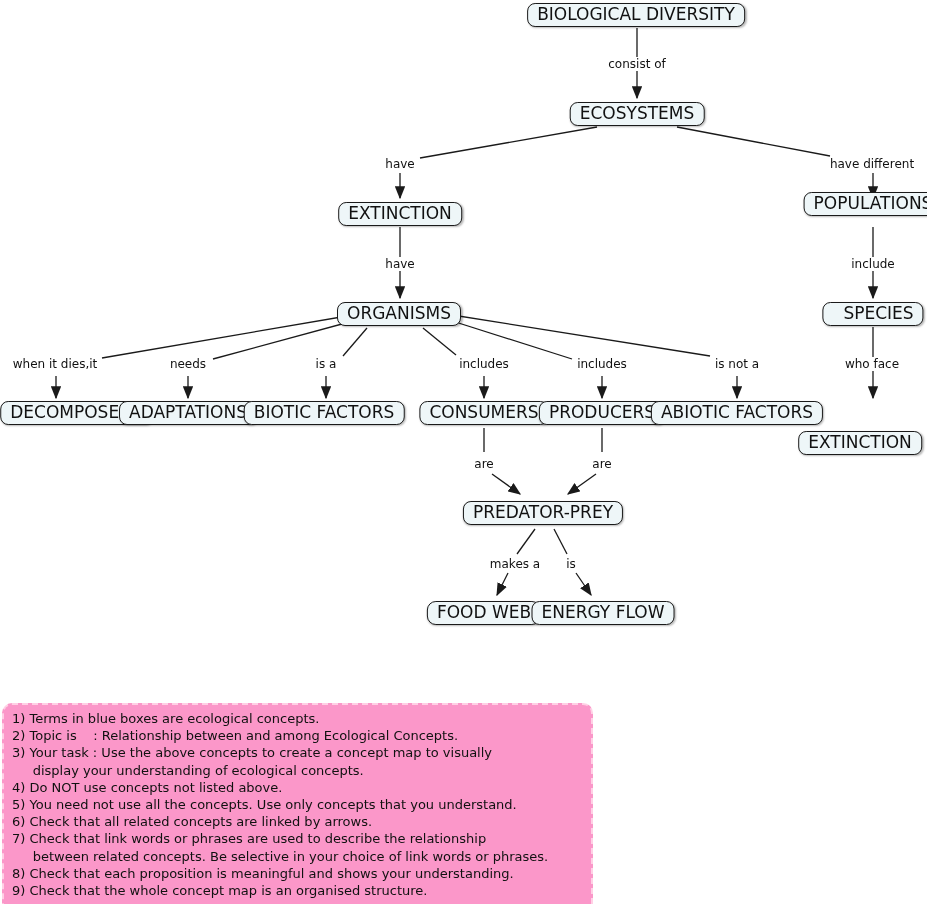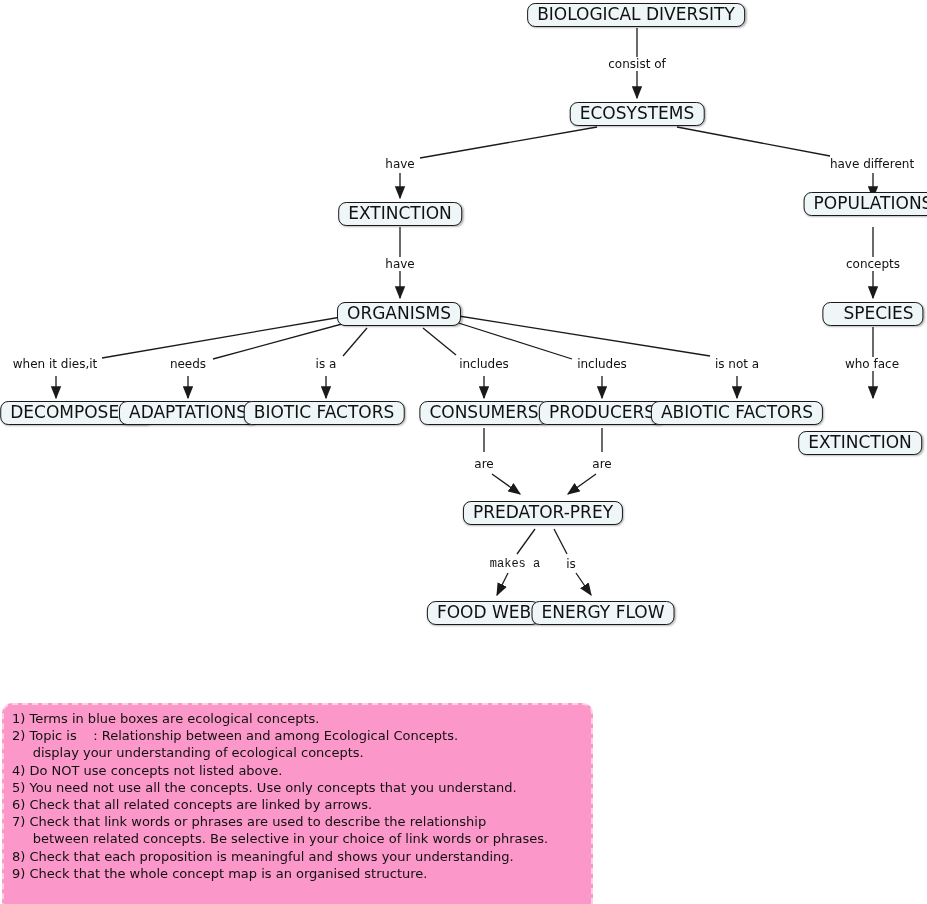--- a/index.html
+++ b/index.html
@@ -121,36 +121,37 @@
   <div class="node" style="left:737px;top:401px;">ABIOTIC FACTORS</div>
   <div class="node" style="left:860px;top:401px;margin-top:30px;">EXTINCTION</div>
   <div class="node" style="left:543px;top:501px;">PREDATOR-PREY</div>
   <div class="node" style="left:484px;top:601px;border-radius:9px;">FOOD WEB</div>
   <div class="node" style="left:603px;top:601px;">ENERGY FLOW</div>
 
   <div class="link-label" style="left:637px;top:64px;">consist of</div>
   <div class="link-label" style="left:400px;top:164px;">have</div>
   <div class="link-label" style="left:872px;top:164px;">have different</div>
   <div class="link-label" style="left:400px;top:264px;">have</div>
-  <div class="link-label" style="left:873px;top:264px;">concepts</div>
+  <div class="link-label" style="left:873px;top:264px;">include</div>
   <div class="link-label" style="left:55px;top:364px;">when it dies,it</div>
   <div class="link-label" style="left:188px;top:364px;">needs</div>
   <div class="link-label" style="left:326px;top:364px;">is a</div>
   <div class="link-label" style="left:484px;top:364px;">includes</div>
   <div class="link-label" style="left:602px;top:364px;">includes</div>
   <div class="link-label" style="left:737px;top:364px;">is not a</div>
   <div class="link-label" style="left:872px;top:364px;">who face</div>
   <div class="link-label" style="left:484px;top:464px;">are</div>
   <div class="link-label" style="left:602px;top:464px;">are</div>
-  <div class="link-label" style="left:515px;top:564px;font-family:Liberation Mono, monospace;">makes a</div>
+  <div class="link-label" style="left:515px;top:564px;">makes a</div>
   <div class="link-label" style="left:571px;top:564px;">is</div>
 
   <div class="note">
     <div class="line">1) Terms in blue boxes are ecological concepts.</div>
     <div class="line">2) Topic is    : Relationship between and among Ecological Concepts.</div>
+    <div class="line">3) Your task : Use the above concepts to create a concept map to visually</div>
     <div class="line">     display your understanding of ecological concepts.</div>
     <div class="line">4) Do NOT use concepts not listed above.</div>
     <div class="line">5) You need not use all the concepts. Use only concepts that you understand.</div>
     <div class="line">6) Check that all related concepts are linked by arrows.</div>
     <div class="line">7) Check that link words or phrases are used to describe the relationship</div>
     <div class="line">     between related concepts. Be selective in your choice of link words or phrases.</div>
     <div class="line">8) Check that each proposition is meaningful and shows your understanding.</div>
     <div class="line">9) Check that the whole concept map is an organised structure.</div>
   </div>
 

